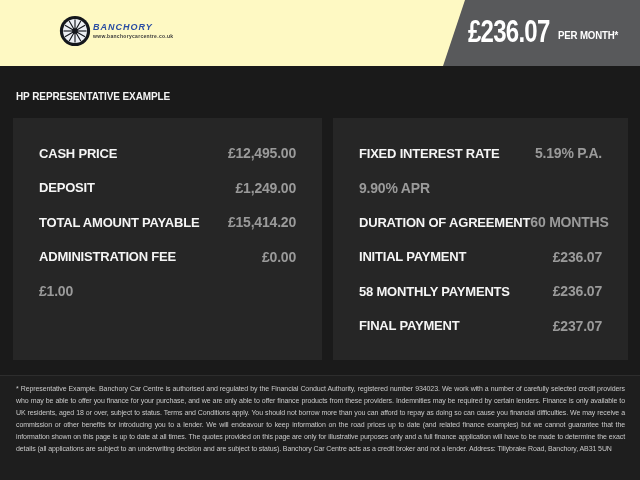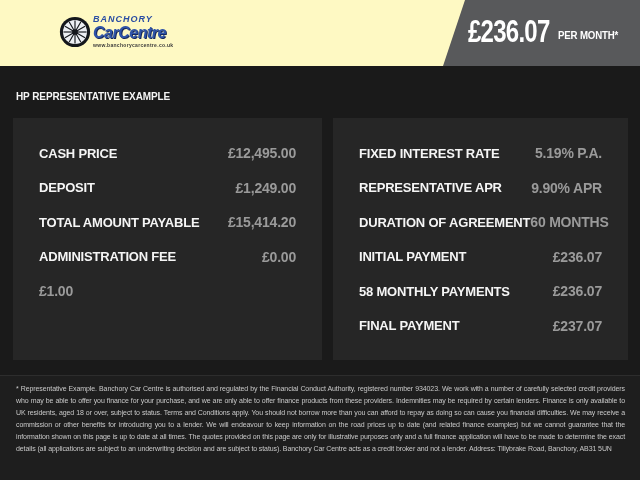--- a/index.html
+++ b/index.html
@@ -65,21 +65,20 @@
           <line x1="18" y1="18" x2="6.7" y2="11.5"></line>
           <line x1="18" y1="18" x2="11.5" y2="6.7"></line>
           <line x1="18" y1="18" x2="18" y2="5"></line>
           <line x1="18" y1="18" x2="24.5" y2="6.7"></line>
           <line x1="18" y1="18" x2="29.3" y2="11.5"></line>
         </g>
         <circle cx="18" cy="18" r="3.2" fill="#14171c"></circle>
       </svg>
       <div class="logo-text">
         <span class="logo-top">BANCHORY</span>
-        <span class="logo-main">CarCentre</span>
         <span class="logo-url">www.banchorycarcentre.co.uk</span>
       </div>
     </div>
 
     <div class="price-panel">
       <span class="price-big">£236.07</span>
       <span class="price-per">PER MONTH*</span>
     </div>
   </div>
 
@@ -106,21 +105,20 @@
       <span class="fvalue">£1.00</span>
     </div>
   </div>
 
   <div class="panel panel-right">
     <div class="frow">
       <span class="flabel">FIXED INTEREST RATE</span>
       <span class="fvalue">5.19% P.A.</span>
     </div>
     <div class="frow">
-      <span class="flabel">REPRESENTATIVE APR</span>
       <span class="fvalue">9.90% APR</span>
     </div>
     <div class="frow">
       <span class="flabel">DURATION OF AGREEMENT</span>
       <span class="fvalue">60 MONTHS</span>
     </div>
     <div class="frow">
       <span class="flabel">INITIAL PAYMENT</span>
       <span class="fvalue">£236.07</span>
     </div>

